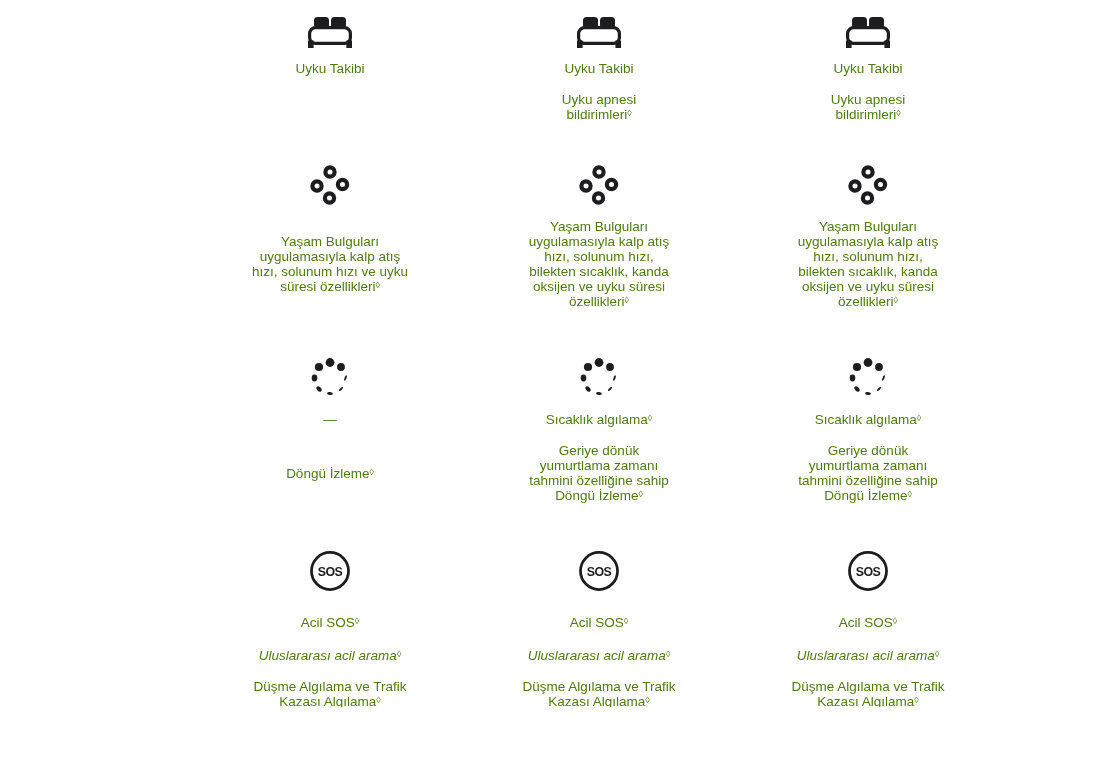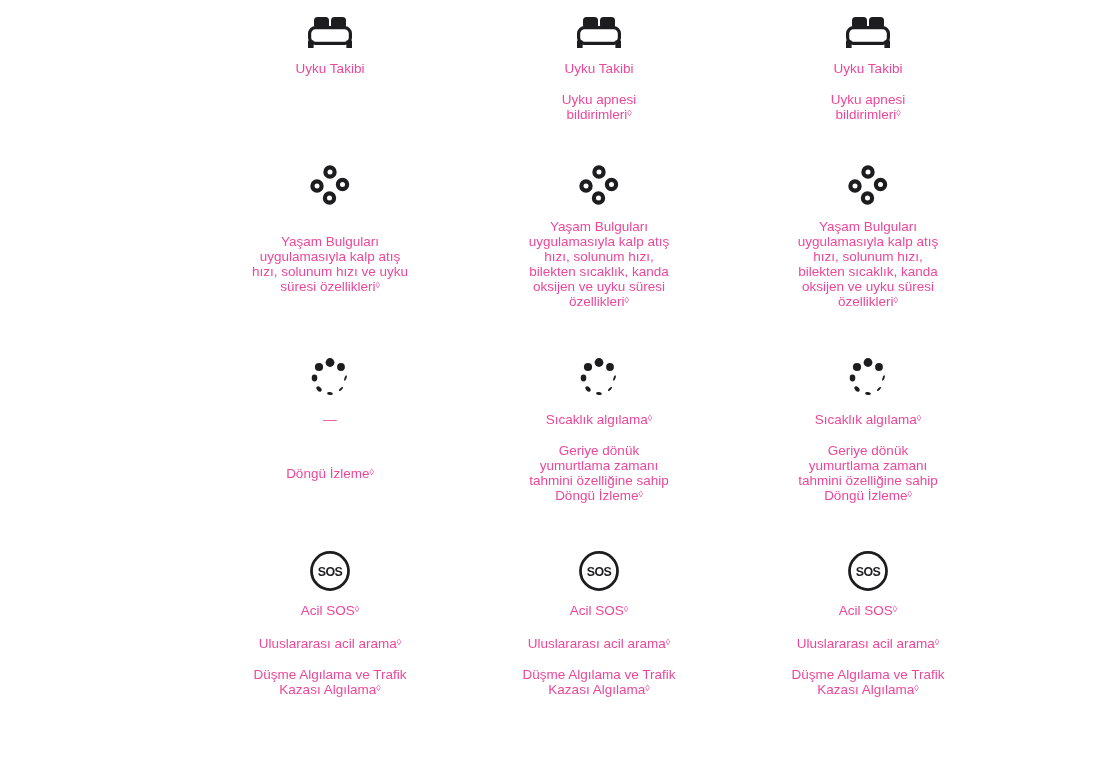--- a/index.html
+++ b/index.html
@@ -1,21 +1,21 @@
 <!DOCTYPE html>
 <html><head>
 <meta charset="utf-8">
 <style>
   html, body { margin: 0; padding: 0; background: #ffffff; }
   .page {
     position: relative;
     width: 1099px;
     height: 707px;
     background: #ffffff;
-    color: #ec4899;
+    color: #4d7c0f;
     font-family: "Liberation Sans", "DejaVu Sans", sans-serif;
     font-size: 13.5px;
     line-height: 15px;
     font-weight: 400;
     overflow: hidden;
   }
   .compare {
     padding-top: 17px;
     padding-left: 205px;
   }
@@ -30,27 +30,27 @@
     max-width: 215px;
     text-align: center;
     white-space: pre-line;
   }
   .cell sup {
     font-size: 9px;
     line-height: 0;
     vertical-align: 3.5px;
   }
   .icon-row .cell { line-height: 0; text-decoration: underline; }
-  .mt11 { margin-top: 11px; }
+  .mt11 { margin-top: 23px; }
   .mt12 { margin-top: 12px; }
   .mt13 { margin-top: 13px; }
   .mt14 { margin-top: 14px; }
   .mt16 { margin-top: 16px; }
   .mt17 { margin-top: 17px; }
-  .mt18 { margin-top: 18px; }
+  .mt18 { margin-top: 18px; font-style: italic; }
   .mt43 { margin-top: 43px; }
   .mt47 { margin-top: 47px; }
   svg { display: inline-block; }
   .defs-holder { position: absolute; width: 0; height: 0; overflow: hidden; }
 </style>
 </head>
 <body>
 
 <svg class="defs-holder" aria-hidden="true">
   <defs>

